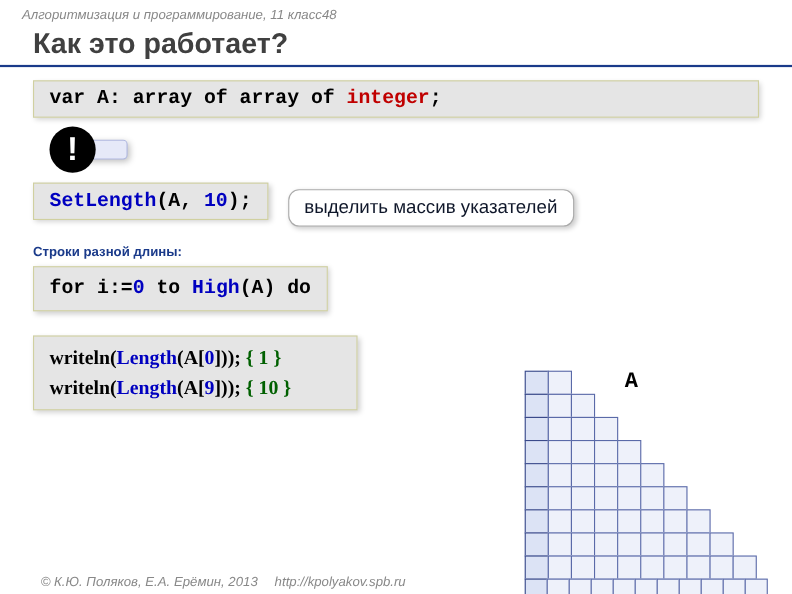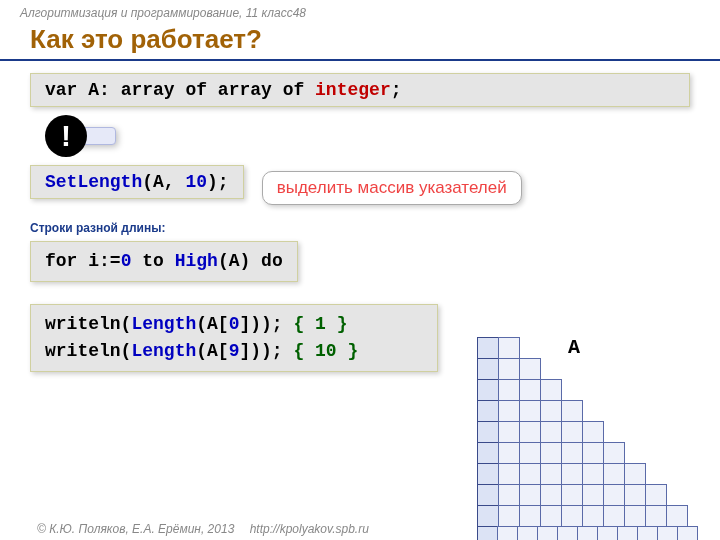--- a/index.html
+++ b/index.html
@@ -14,21 +14,21 @@
   .header-bar {
     font-size: 12px;
     font-style: italic;
     color: #888;
     padding: 6px 20px 2px 20px;
     display: flex;
   }
   .title {
     font-size: 26px;
     font-weight: bold;
-    color: #a16207;
+    color: #404040;
     padding: 2px 20px 4px 30px;
     border-bottom: 2px solid #1a3a8a;
     margin-bottom: 12px;
   }
   .content { padding: 0 30px; position: relative; }
   .code-box {
     background: #e5e5e5;
     border: 1px solid #d0d0a0;
     box-shadow: 2px 2px 5px rgba(0,0,0,0.2);
     padding: 6px 14px;
@@ -71,21 +71,21 @@
     text-align: center;
   }
   .row { display: flex; align-items: center; gap: 18px; margin-bottom: 10px; }
   .speech {
     background: #fff;
     border: 1px solid #aaa;
     border-radius: 10px;
     box-shadow: 2px 2px 5px rgba(0,0,0,0.2);
     padding: 6px 14px;
     font-size: 17px;
-    color: #ef4444;
+    color: #0f172a;
     position: relative;
   }
   .subhead {
     color: #1a3a8a;
     font-size: 12px;
     font-weight: bold;
     margin: 4px 0 6px 0;
   }
   .block2 { line-height: 1.5; }
   .block3 { line-height: 1.5; margin-top: 10px; }
@@ -152,21 +152,21 @@
   </div>
 
   <div class="subhead">Строки разной длины:</div>
 
   <div class="code-box block2">
     <div>
       <span class="kw-black">for</span><span> i:=</span><span class="kw-blue">0</span><span> to </span><span class="kw-blue">High</span><span>(A) </span><span class="kw-black">do</span>
     </div>
   </div>
 
-  <div class="code-box block3" style="display:block; width:408px;">
+  <div class="code-box block3" style="display:block; width:295px;font-family:Liberation Serif, serif;">
     <div>
       <span>writeln(</span><span class="kw-blue">Length</span><span>(A[</span><span class="kw-blue">0</span><span>])); </span><span class="kw-green">{ 1 }</span>
     </div>
     <div>
       <span>writeln(</span><span class="kw-blue">Length</span><span>(A[</span><span class="kw-blue">9</span><span>])); </span><span class="kw-green">{ 10 }</span>
     </div>
   </div>
 
   <div class="triangle">
     <div class="tri-label">A</div>

